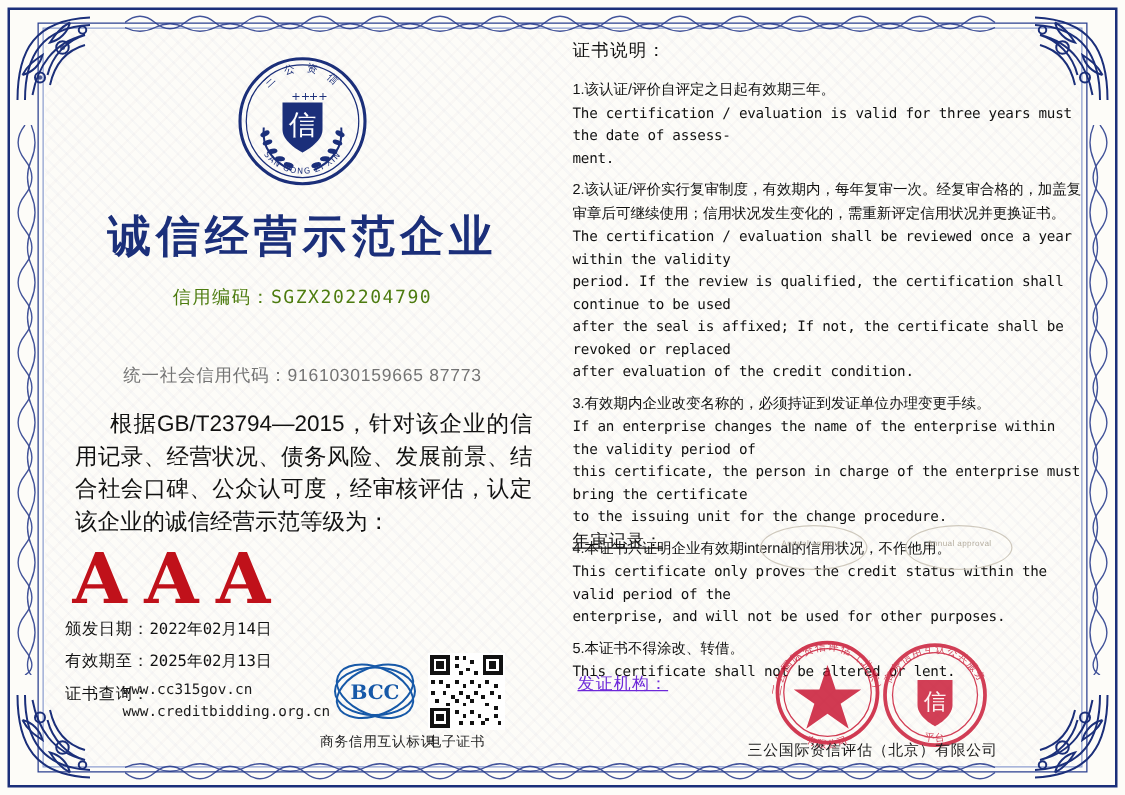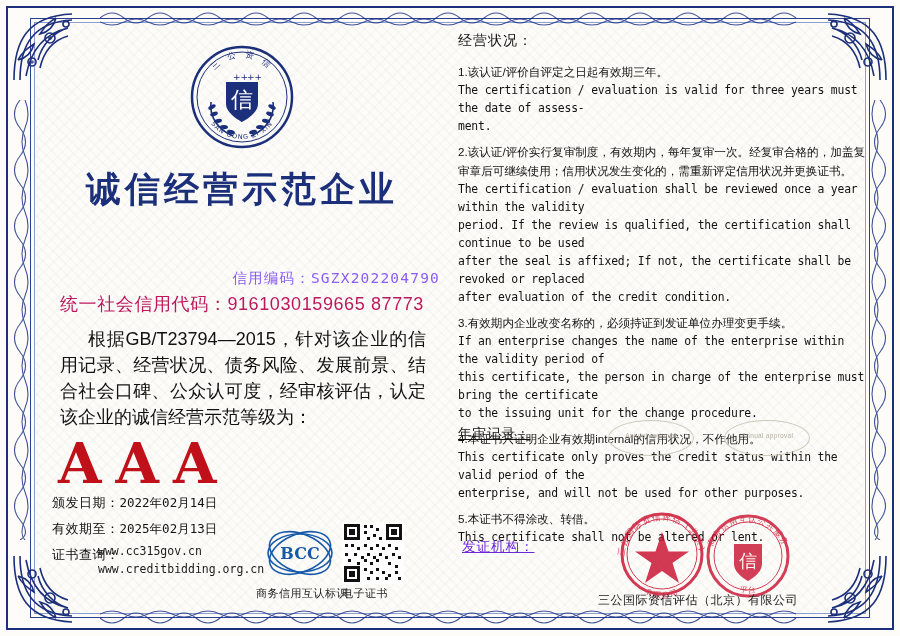--- a/index.html
+++ b/index.html
@@ -111,35 +111,34 @@
     font-family: "DejaVu Serif", serif;
     font-size: 35px;
     font-weight: bold;
     letter-spacing: 4px;
     color: #1b2f7a;
   }
   .credit-no {
     position: absolute;
     top: 198px;
     width: 100%;
-    text-align: right;
+    text-align: center;
     font-size: 14.5px;
     letter-spacing: 1.2px;
-    color: #8b5cf6;
+    color: #4d7c0f;
     font-family: "DejaVu Sans Mono", monospace;
-    margin-top: 41px;
   }
   .usci {
     position: absolute;
     top: 262px;
     width: 100%;
     text-align: center;
-    font-size: 18px;
+    font-size: 14px;
     letter-spacing: .6px;
-    color: #be185d;
+    color: #737373;
   }
   .body-text {
     position: absolute;
     top: 296px;
     left: 16px;
     width: 366px;
     font-size: 18px;
     line-height: 26px;
     color: #111;
     text-align: justify;
@@ -569,21 +568,21 @@
             <rect x="56" y="55" width="3" height="3"></rect>
         </g>
       </svg>
     </div>
     <div class="qr-caption">电子证书</div>
   </div>
 
   <div class="divider"></div>
 
   <div class="right-col">
-    <div class="notes-title">经营状况：</div>
+    <div class="notes-title">证书说明：</div>
 
     <div>
       <div class="note-cn">1.该认证/评价自评定之日起有效期三年。</div>
       <div class="note-en" style="white-space: pre-line;">The certification / evaluation is valid for three years must the date of assess-
 ment.</div>
     </div>
     <div>
       <div class="note-cn">2.该认证/评价实行复审制度，有效期内，每年复审一次。经复审合格的，加盖复审章后可继续使用；信用状况发生变化的，需重新评定信用状况并更换证书。</div>
       <div class="note-en" style="white-space: pre-line;">The certification / evaluation shall be reviewed once a year within the validity
 period. If the review is qualified,  the certification shall continue to be used

